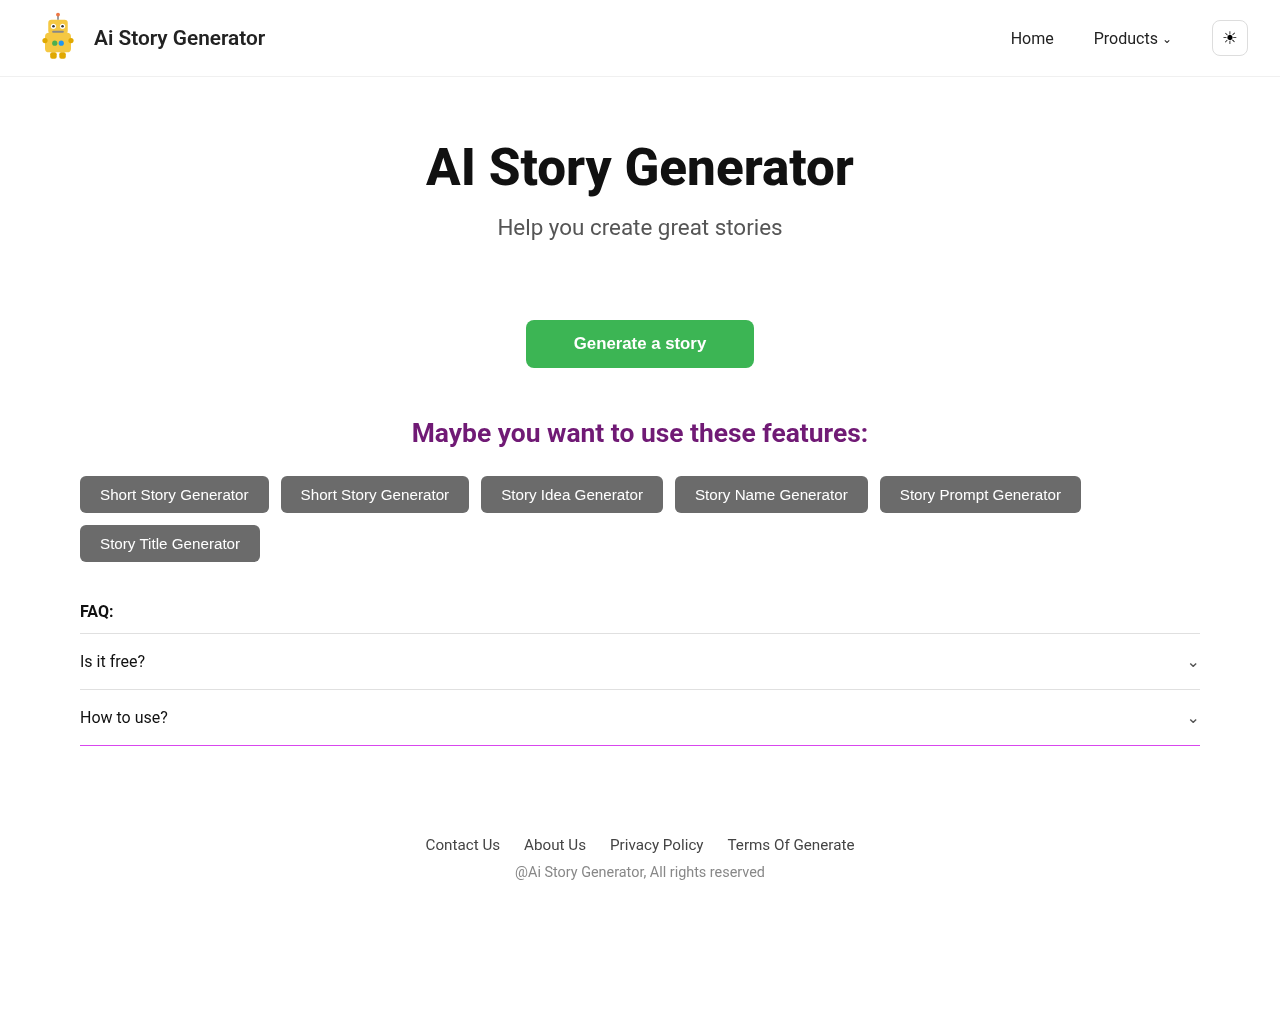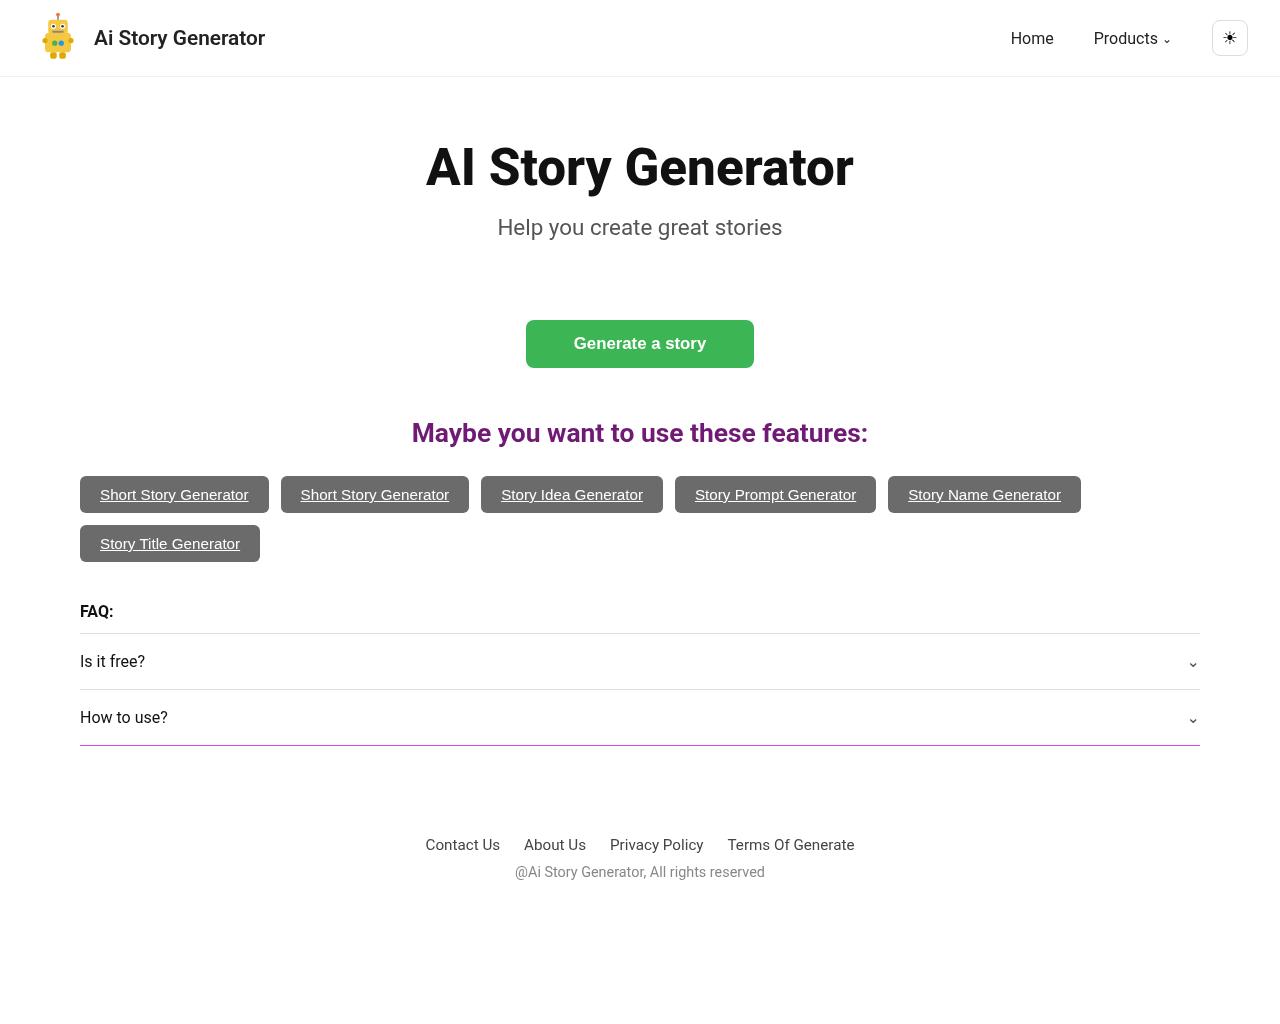--- a/index.html
+++ b/index.html
@@ -142,21 +142,20 @@
     .feature-chip {
       background: #6b6b6b;
       color: #fff;
       border: none;
       border-radius: 6px;
       padding: 10px 20px;
       font-size: 0.95rem;
       font-weight: 500;
       cursor: pointer;
       transition: background 0.2s;
-      text-decoration: underline;
     }
 
     
     .faq-section {
       max-width: 1200px;
       margin: 40px auto 20px;
       padding: 0 40px;
     }
     .faq-title {
       font-size: 1rem;
@@ -262,22 +261,22 @@
     <button class="generate-btn">Generate a story</button>
   </div>
 </div>
 
 <div class="features-section">
   <h2 class="features-heading">Maybe you want to use these features:</h2>
   <div class="features-chips" id="chips-container">
   <button class="feature-chip">Short Story Generator</button>
       <button class="feature-chip">Short Story Generator</button>
       <button class="feature-chip">Story Idea Generator</button>
+      <button class="feature-chip">Story Name Generator</button>
       <button class="feature-chip">Story Prompt Generator</button>
-      <button class="feature-chip">Story Name Generator</button>
       <button class="feature-chip">Story Title Generator</button>
     </div>
 </div>
 
 <div class="faq-section">
   <div class="faq-title">FAQ:</div>
   <div id="faq-items-container">
       <div class="faq-item">
       <div class="faq-question">
         <span>Is it free?</span>

